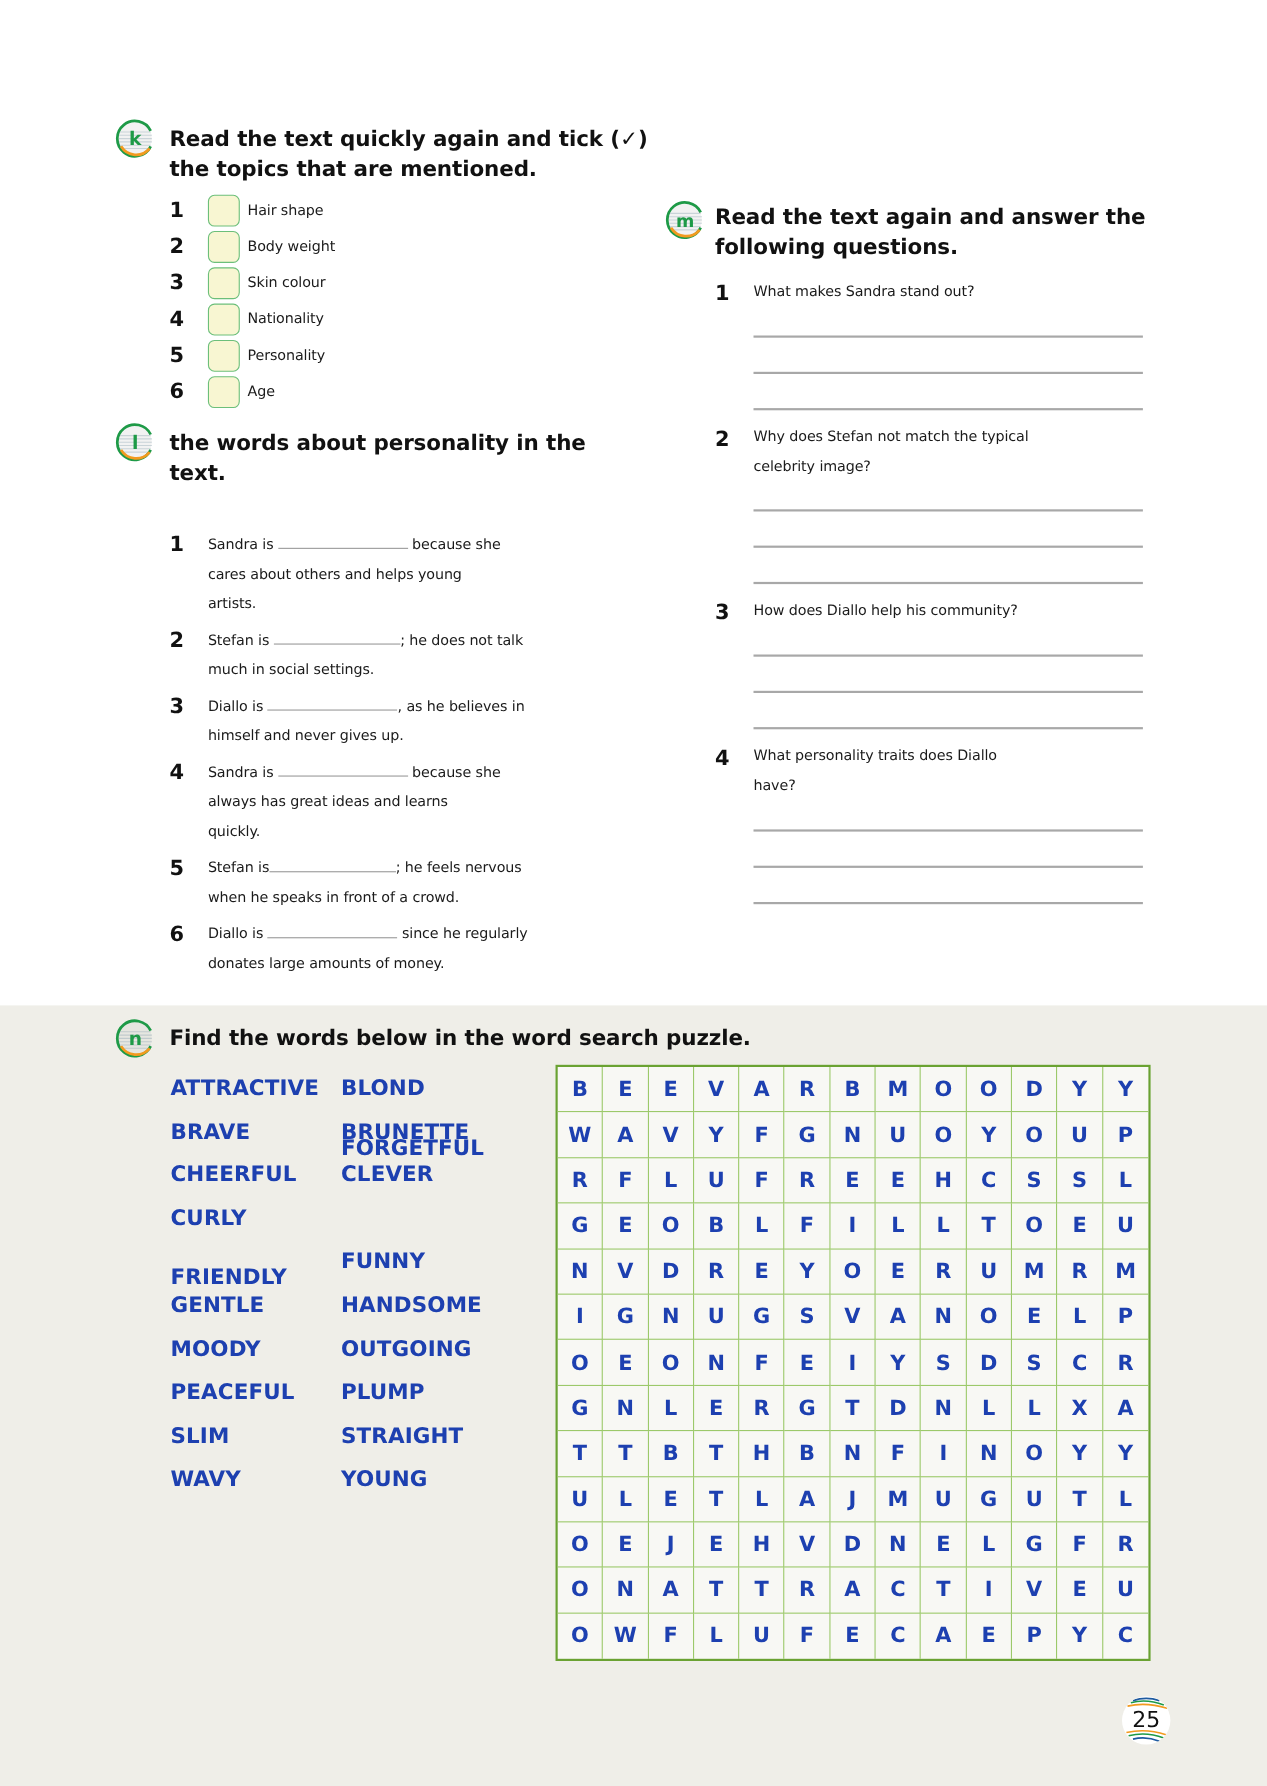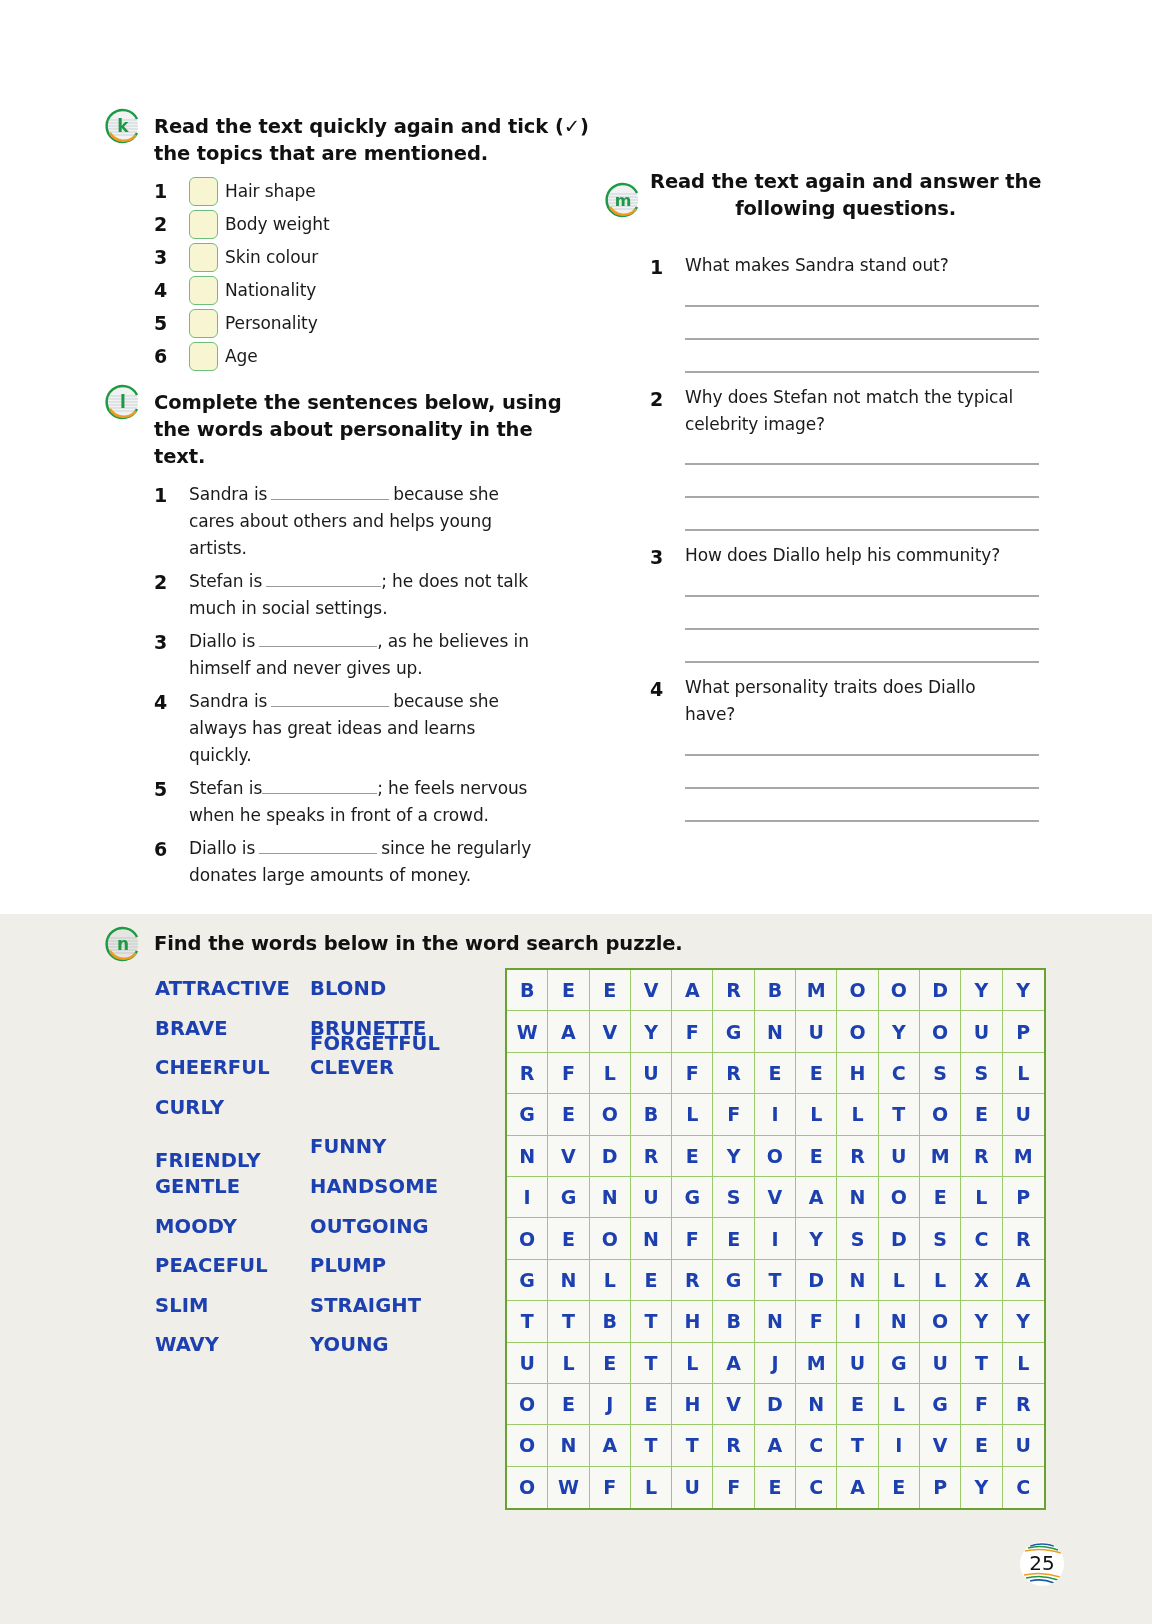--- a/index.html
+++ b/index.html
@@ -5,21 +5,21 @@
   * { box-sizing: border-box; margin: 0; padding: 0; }
   html, body { width: 1152px; height: 1624px; background: #ffffff; }
   body { position: relative; font-family: "DejaVu Sans", "Liberation Sans", sans-serif; color: #1a1a1a; overflow: hidden; }
 
   .badge { position: absolute; width: 38px; height: 38px; }
   .badge svg { width: 38px; height: 38px; display: block; }
 
   .ex-title { position: absolute; font-weight: bold; font-size: 19.5px; line-height: 27px; color: #111; letter-spacing: -0.1px; }
 
   .num { position: absolute; font-weight: bold; font-size: 19px; color: #111; }
-  .txt { position: absolute; font-size: 17px; line-height: 27px; color: #1a1a1a; letter-spacing: -0.1px; }
+  .txt { position: absolute; font-size: 13px; line-height: 27px; color: #1a1a1a; letter-spacing: -0.1px; }
 
   .tickbox { position: absolute; width: 29px; height: 29px; background: #f8f6d2; border: 1.5px solid #6cbf7a; border-radius: 6px; }
 
   .blank { display: inline-block; border-bottom: 1.5px solid #9a9a9a; height: 18px; vertical-align: baseline; margin: 0 4px; }
 
   .ansline { position: absolute; height: 0; border-top: 2px solid #a8a8a8; width: 354px; left: 685px; }
 
   .bottom-panel { position: absolute; left: 0; top: 914px; width: 1152px; height: 710px; background: #efeee8; }
 
   .word { position: absolute; font-weight: bold; font-size: 19.5px; color: #1d40b0; letter-spacing: 0.1px; }
@@ -92,21 +92,20 @@
         <line x1="4" y1="22" x2="34" y2="22"></line>
         <line x1="5" y1="25" x2="33" y2="25"></line>
         <line x1="7" y1="28" x2="31" y2="28"></line>
       </g>
     <path d="M33 12 A16 16 0 1 0 33 26" fill="none" stroke="#1e9a47" stroke-width="2.5"></path>
     <path d="M6 26 A16 16 0 0 0 32 28" fill="none" stroke="#f29a1f" stroke-width="2.5"></path>
     <text x="19" y="25" text-anchor="middle" font-family="DejaVu Sans, sans-serif" font-weight="bold" font-size="17" fill="#1e9a47">l</text>
   </svg>
 </div>
 <div class="ex-title" style="left:154px; top:389px;">
-  <div>Complete the sentences below, using</div>
   <div>the words about personality in the</div>
   <div>text.</div>
 </div>
 
 <div>
 
   <span class="num" style="left:154px; top:484px;">1</span>
   <div class="txt" style="left:189px; top:481px; width:385px;">
     <div><span>Sandra is</span><span class="blank" style="width:118px;"></span><span>because she</span></div>
     <div>cares about others and helps young</div>
@@ -154,21 +153,21 @@
         <line x1="4" y1="19" x2="34" y2="19"></line>
         <line x1="4" y1="22" x2="34" y2="22"></line>
         <line x1="5" y1="25" x2="33" y2="25"></line>
         <line x1="7" y1="28" x2="31" y2="28"></line>
       </g>
     <path d="M33 12 A16 16 0 1 0 33 26" fill="none" stroke="#1e9a47" stroke-width="2.5"></path>
     <path d="M6 26 A16 16 0 0 0 32 28" fill="none" stroke="#f29a1f" stroke-width="2.5"></path>
     <text x="19" y="25" text-anchor="middle" font-family="DejaVu Sans, sans-serif" font-weight="bold" font-size="16" fill="#1e9a47">m</text>
   </svg>
 </div>
-<div class="ex-title" style="left:650px; top:168px;text-align:center;">
+<div class="ex-title" style="left:650px; top:184px;">
   <div>Read the text again and answer the</div>
   <div>following questions.</div>
 </div>
 
 <div>
 
   <span class="num" style="left:650px; top:256px;">1</span>
   <div class="txt" style="left:685px; top:252px;">
     <div>What makes Sandra stand out?</div>
   </div>

